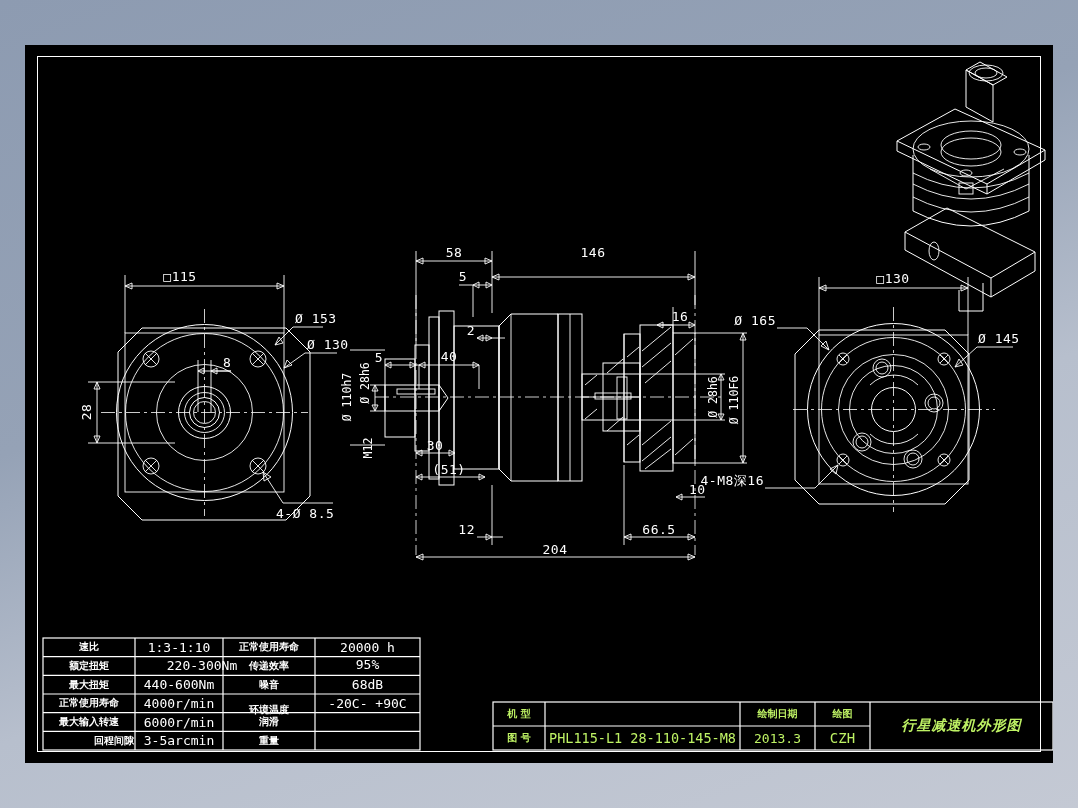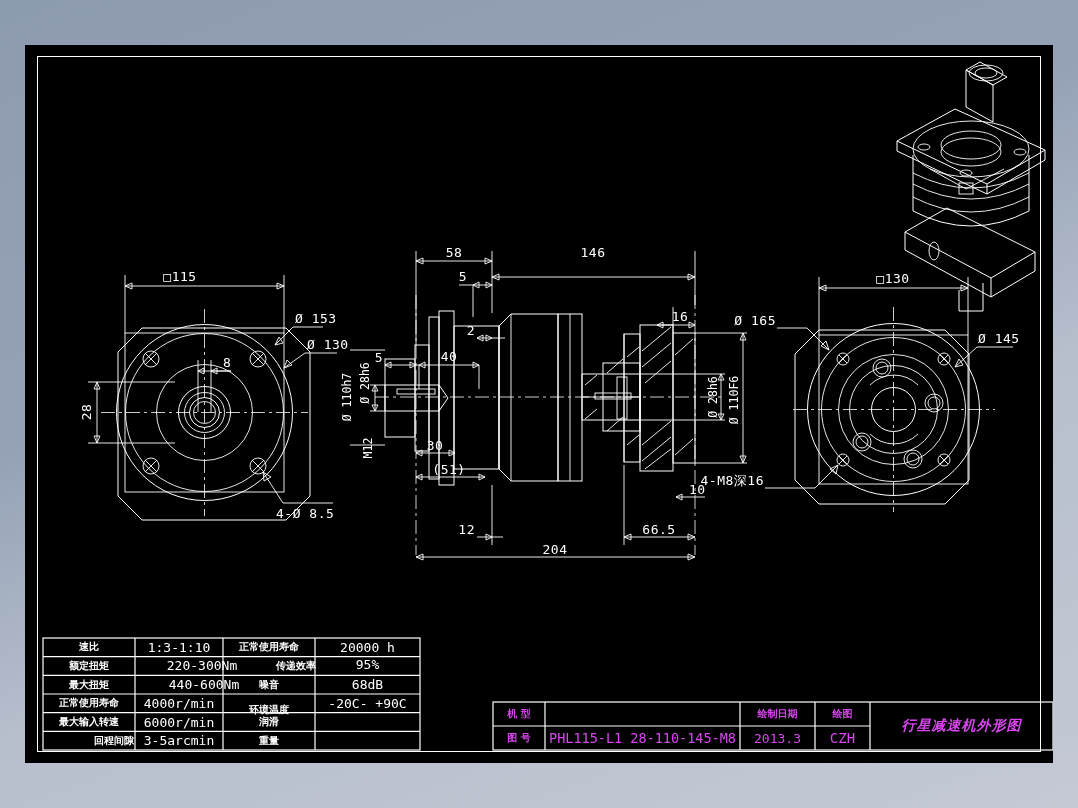--- a/index.html
+++ b/index.html
@@ -397,42 +397,42 @@
   </svg>
 
   <div style="position:absolute;left:18px;top:593px;width:377px;height:112px;">
     <div id="specRows">
         <div class="cn" style="position:absolute;color:#fff;left:0px;top:0px;width:92px;height:18.67px;display:flex;align-items:center;justify-content:center;white-space:nowrap;overflow:hidden;">速比</div>
         <div class="tv" style="position:absolute;color:#fff;left:92px;top:0px;width:88px;height:18.67px;display:flex;align-items:center;justify-content:center;white-space:nowrap;overflow:hidden;">1:3-1:10</div>
         <div class="cn" style="position:absolute;color:#fff;left:180px;top:0px;width:92px;height:18.67px;display:flex;align-items:center;justify-content:center;white-space:nowrap;overflow:hidden;">正常使用寿命</div>
         <div class="tv" style="position:absolute;color:#fff;left:272px;top:0px;width:105px;height:18.67px;display:flex;align-items:center;justify-content:center;white-space:nowrap;overflow:hidden;">20000 h</div>
         <div class="cn" style="position:absolute;color:#fff;left:0px;top:18.67px;width:92px;height:18.67px;display:flex;align-items:center;justify-content:center;white-space:nowrap;overflow:hidden;">额定扭矩</div>
         <div class="tv" style="position:absolute;color:#fff;left:92px;top:18.67px;width:88px;height:18.67px;display:flex;align-items:center;justify-content:center;white-space:nowrap;overflow:hidden;padding-left:23px;">220-300Nm</div>
-        <div class="cn" style="position:absolute;color:#fff;left:180px;top:18.67px;width:92px;height:18.67px;display:flex;align-items:center;justify-content:center;white-space:nowrap;overflow:hidden;margin-left:27px;">传递效率</div>
+        <div class="cn" style="position:absolute;color:#fff;left:180px;top:18.67px;width:92px;height:18.67px;display:flex;align-items:center;justify-content:center;white-space:nowrap;overflow:hidden;">传递效率</div>
         <div class="tv" style="position:absolute;color:#fff;left:272px;top:18.67px;width:105px;height:15px;display:flex;align-items:center;justify-content:center;white-space:nowrap;overflow:hidden;">95%</div>
         <div class="cn" style="position:absolute;color:#fff;left:0px;top:37.34px;width:92px;height:18.67px;display:flex;align-items:center;justify-content:center;white-space:nowrap;overflow:hidden;">最大扭矩</div>
-        <div class="tv" style="position:absolute;color:#fff;left:92px;top:37.34px;width:88px;height:18.67px;display:flex;align-items:center;justify-content:center;white-space:nowrap;overflow:hidden;padding-left:25px;">440-600Nm</div>
+        <div class="tv" style="position:absolute;color:#fff;left:92px;top:37.34px;width:88px;height:18.67px;display:flex;align-items:center;justify-content:center;white-space:nowrap;overflow:hidden;">440-600Nm</div>
         <div class="cn" style="position:absolute;color:#fff;left:180px;top:37.34px;width:92px;height:18.67px;display:flex;align-items:center;justify-content:center;white-space:nowrap;overflow:hidden;">噪音</div>
         <div class="tv" style="position:absolute;color:#fff;left:272px;top:37.34px;width:105px;height:18.67px;display:flex;align-items:center;justify-content:center;white-space:nowrap;overflow:hidden;">68dB</div>
         <div class="cn" style="position:absolute;color:#fff;left:0px;top:56.010000000000005px;width:92px;height:18.67px;display:flex;align-items:center;justify-content:center;white-space:nowrap;overflow:hidden;">正常使用寿命</div>
         <div class="tv" style="position:absolute;color:#fff;left:92px;top:56.010000000000005px;width:88px;height:18.67px;display:flex;align-items:center;justify-content:center;white-space:nowrap;overflow:hidden;">4000r/min</div>
         <div class="cn" style="position:absolute;color:#fff;left:180px;top:56.010000000000005px;width:92px;height:31px;display:flex;align-items:center;justify-content:center;white-space:nowrap;overflow:hidden;border-radius:9px;">环境温度</div>
         <div class="tv" style="position:absolute;color:#fff;left:272px;top:56.010000000000005px;width:105px;height:18.67px;display:flex;align-items:center;justify-content:center;white-space:nowrap;overflow:hidden;">-20C- +90C</div>
         <div class="cn" style="position:absolute;color:#fff;left:0px;top:74.68px;width:92px;height:18.67px;display:flex;align-items:center;justify-content:center;white-space:nowrap;overflow:hidden;">最大输入转速</div>
         <div class="tv" style="position:absolute;color:#fff;left:92px;top:74.68px;width:88px;height:18.67px;display:flex;align-items:center;justify-content:center;white-space:nowrap;overflow:hidden;">6000r/min</div>
         <div class="cn" style="position:absolute;color:#fff;left:180px;top:74.68px;width:92px;height:18.67px;display:flex;align-items:center;justify-content:center;white-space:nowrap;overflow:hidden;">润滑</div>
         <div class="tv" style="position:absolute;color:#fff;left:272px;top:74.68px;width:105px;height:18.67px;display:flex;align-items:center;justify-content:center;white-space:nowrap;overflow:hidden;"></div>
         <div class="cn" style="position:absolute;color:#fff;left:0px;top:93.35000000000001px;width:92px;height:18.67px;display:flex;align-items:center;justify-content:center;white-space:nowrap;overflow:hidden;padding-left:25px;">回程间隙</div>
         <div class="tv" style="position:absolute;color:#fff;left:92px;top:93.35000000000001px;width:88px;height:18.67px;display:flex;align-items:center;justify-content:center;white-space:nowrap;overflow:hidden;">3-5arcmin</div>
         <div class="cn" style="position:absolute;color:#fff;left:180px;top:93.35000000000001px;width:92px;height:18.67px;display:flex;align-items:center;justify-content:center;white-space:nowrap;overflow:hidden;">重量</div>
         <div class="tv" style="position:absolute;color:#fff;left:272px;top:93.35000000000001px;width:105px;height:18.67px;display:flex;align-items:center;justify-content:center;white-space:nowrap;overflow:hidden;"></div>
       </div>
   </div>
 
-  <div style="position:absolute;left:468px;top:657px;width:560px;height:48px;color:#d946ef;">
+  <div style="position:absolute;left:468px;top:657px;width:560px;height:48px;color:#bef264;">
     <div class="cn" style="position:absolute;left:0;top:0;width:52px;height:24px;display:flex;align-items:center;justify-content:center;">机 型</div>
     <div class="cn" style="position:absolute;left:0;top:24px;width:52px;height:24px;display:flex;align-items:center;justify-content:center;">图 号</div>
     <div style="position:absolute;left:52px;top:24px;width:195px;height:24px;display:flex;align-items:center;justify-content:center;font-size:13.5px;white-space:nowrap;">PHL115-L1 28-110-145-M8</div>
     <div class="cn" style="position:absolute;left:247px;top:0;width:75px;height:24px;display:flex;align-items:center;justify-content:center;">绘制日期</div>
     <div style="position:absolute;left:247px;top:24px;width:75px;height:24px;display:flex;align-items:center;justify-content:center;font-size:13px;">2013.3</div>
     <div class="cn" style="position:absolute;left:322px;top:0;width:55px;height:24px;display:flex;align-items:center;justify-content:center;">绘图</div>
     <div style="position:absolute;left:322px;top:24px;width:55px;height:24px;display:flex;align-items:center;justify-content:center;font-size:14px;">CZH</div>
     <div class="cnB" style="position:absolute;left:377px;top:0;width:183px;height:48px;display:flex;align-items:center;justify-content:center;letter-spacing:1px;">行星减速机外形图</div>
   </div>
 </div>

